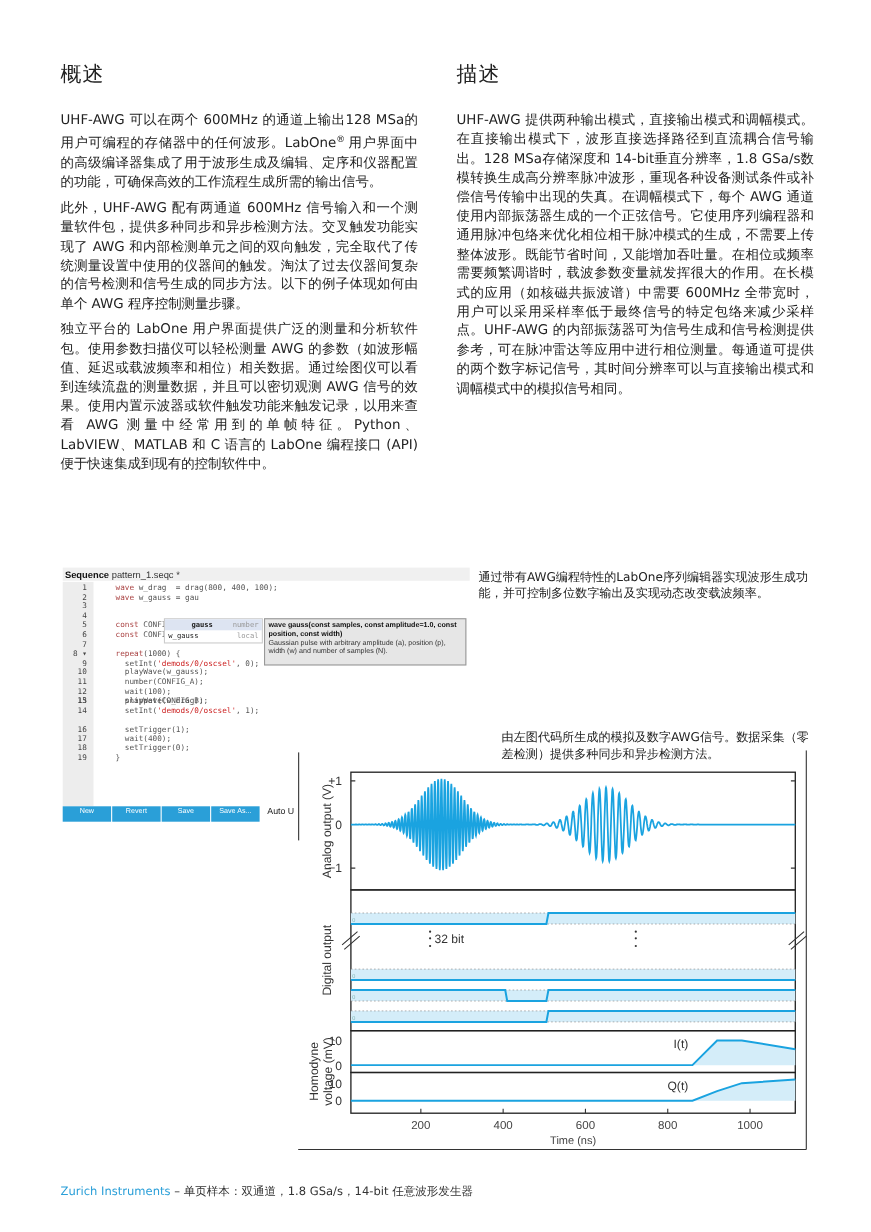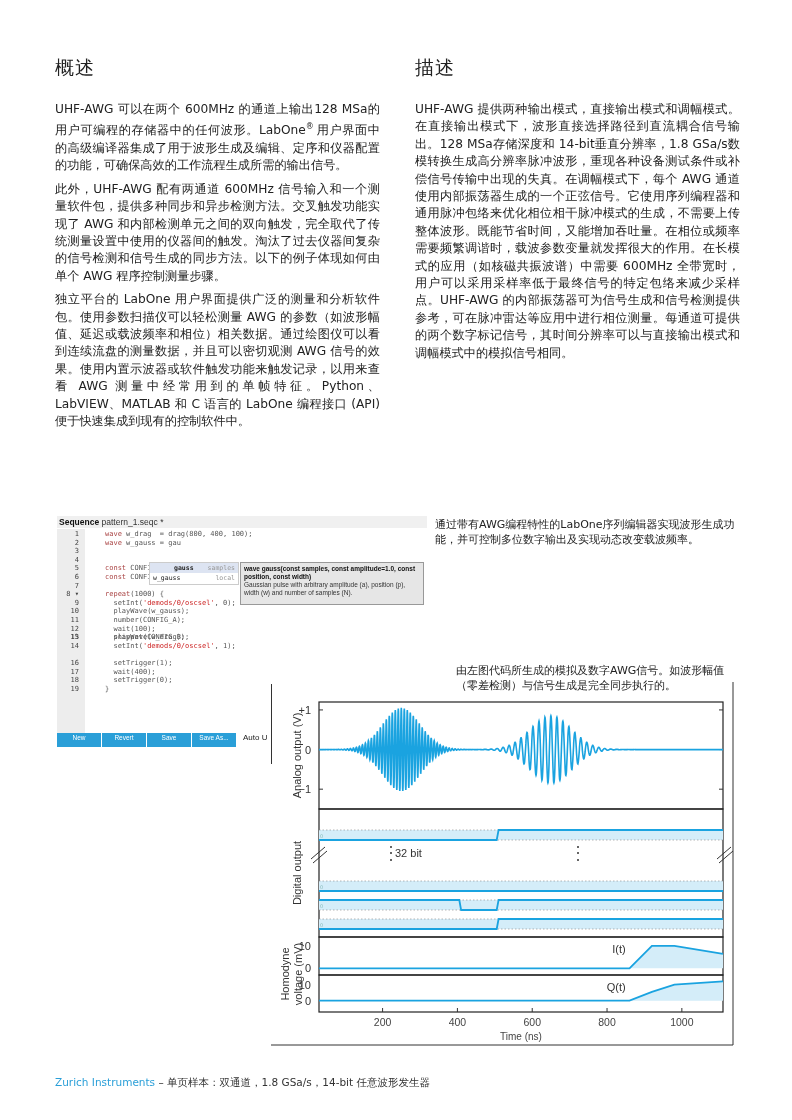--- a/index.html
+++ b/index.html
@@ -81,21 +81,21 @@
         <div class="line" style="top: 112.8px;"><span class="ln">14</span><span class="code">  setInt(<span class="str">'demods/0/oscsel'</span>, 1);</span></div>
         <div class="line" style="top: 104px;"><span class="ln">15</span><span class="code">  playWave(w_drag);</span></div>
         <div class="line" style="top: 130px;"><span class="ln">16</span><span class="code">  setTrigger(1);</span></div>
         <div class="line" style="top: 138.6px;"><span class="ln">17</span><span class="code">  wait(400);</span></div>
         <div class="line" style="top: 147.2px;"><span class="ln">18</span><span class="code">  setTrigger(0);</span></div>
         <div class="line" style="top: 155.8px;"><span class="ln">19</span><span class="code">}</span></div>
       </div>
     <div class="popup">
       <div class="pop-item sel">
           <b>gauss</b>
-          <span class="t">samples</span>
+          <span class="t">number</span>
         </div>
       <div class="pop-item">
           <span>w_gauss</span>
           <span class="t">local</span>
         </div>
     </div>
     <div class="tooltip">
       <b>wave gauss(const samples, const amplitude=1.0, const position, const width)</b><br>
       <span>Gaussian pulse with arbitrary amplitude (a), position (p), width (w) and number of samples (N).</span>
     </div>
@@ -104,21 +104,21 @@
     <div class="btn">New</div>
     <div class="btn">Revert</div>
     <div class="btn">Save</div>
     <div class="btn">Save As...</div>
     <div class="autou">Auto U</div>
   </div>
 </div>
 <div class="vline"></div>
 
 <div class="caption cap1">通过带有AWG编程特性的LabOne序列编辑器实现波形生成功能，并可控制多位数字输出及实现动态改变载波频率。</div>
-<div class="caption cap2">由左图代码所生成的模拟及数字AWG信号。如波形幅值（零差检测）与信号生成是完全同步执行的。</div>
+<div class="caption cap2">由左图代码所生成的模拟及数字AWG信号。数据采集（零差检测）提供多种同步和异步检测方法。</div>
 
 <svg class="chartbox" id="chart" width="464" height="364" viewBox="0 0 464 364" xmlns="http://www.w3.org/2000/svg">
     <line x1="462" y1="0" x2="462" y2="363" stroke="#333" stroke-width="1"></line>
     <line x1="0" y1="363" x2="462" y2="363" stroke="#333" stroke-width="1"></line>
     <rect x="48" y="20" width="404" height="107" fill="none" stroke="#222" stroke-width="1.2"></rect>
     <line x1="48" y1="27.925925925925938" x2="52" y2="27.925925925925938" stroke="#333"></line>
     <line x1="448" y1="27.925925925925938" x2="452" y2="27.925925925925938" stroke="#333"></line>
     <text x="40" y="31.925925925925938" font-size="11" text-anchor="end" fill="#333" font-family="Liberation Sans, sans-serif">+1</text>
     <line x1="48" y1="67.55555555555557" x2="52" y2="67.55555555555557" stroke="#333"></line>
     <line x1="448" y1="67.55555555555557" x2="452" y2="67.55555555555557" stroke="#333"></line>

